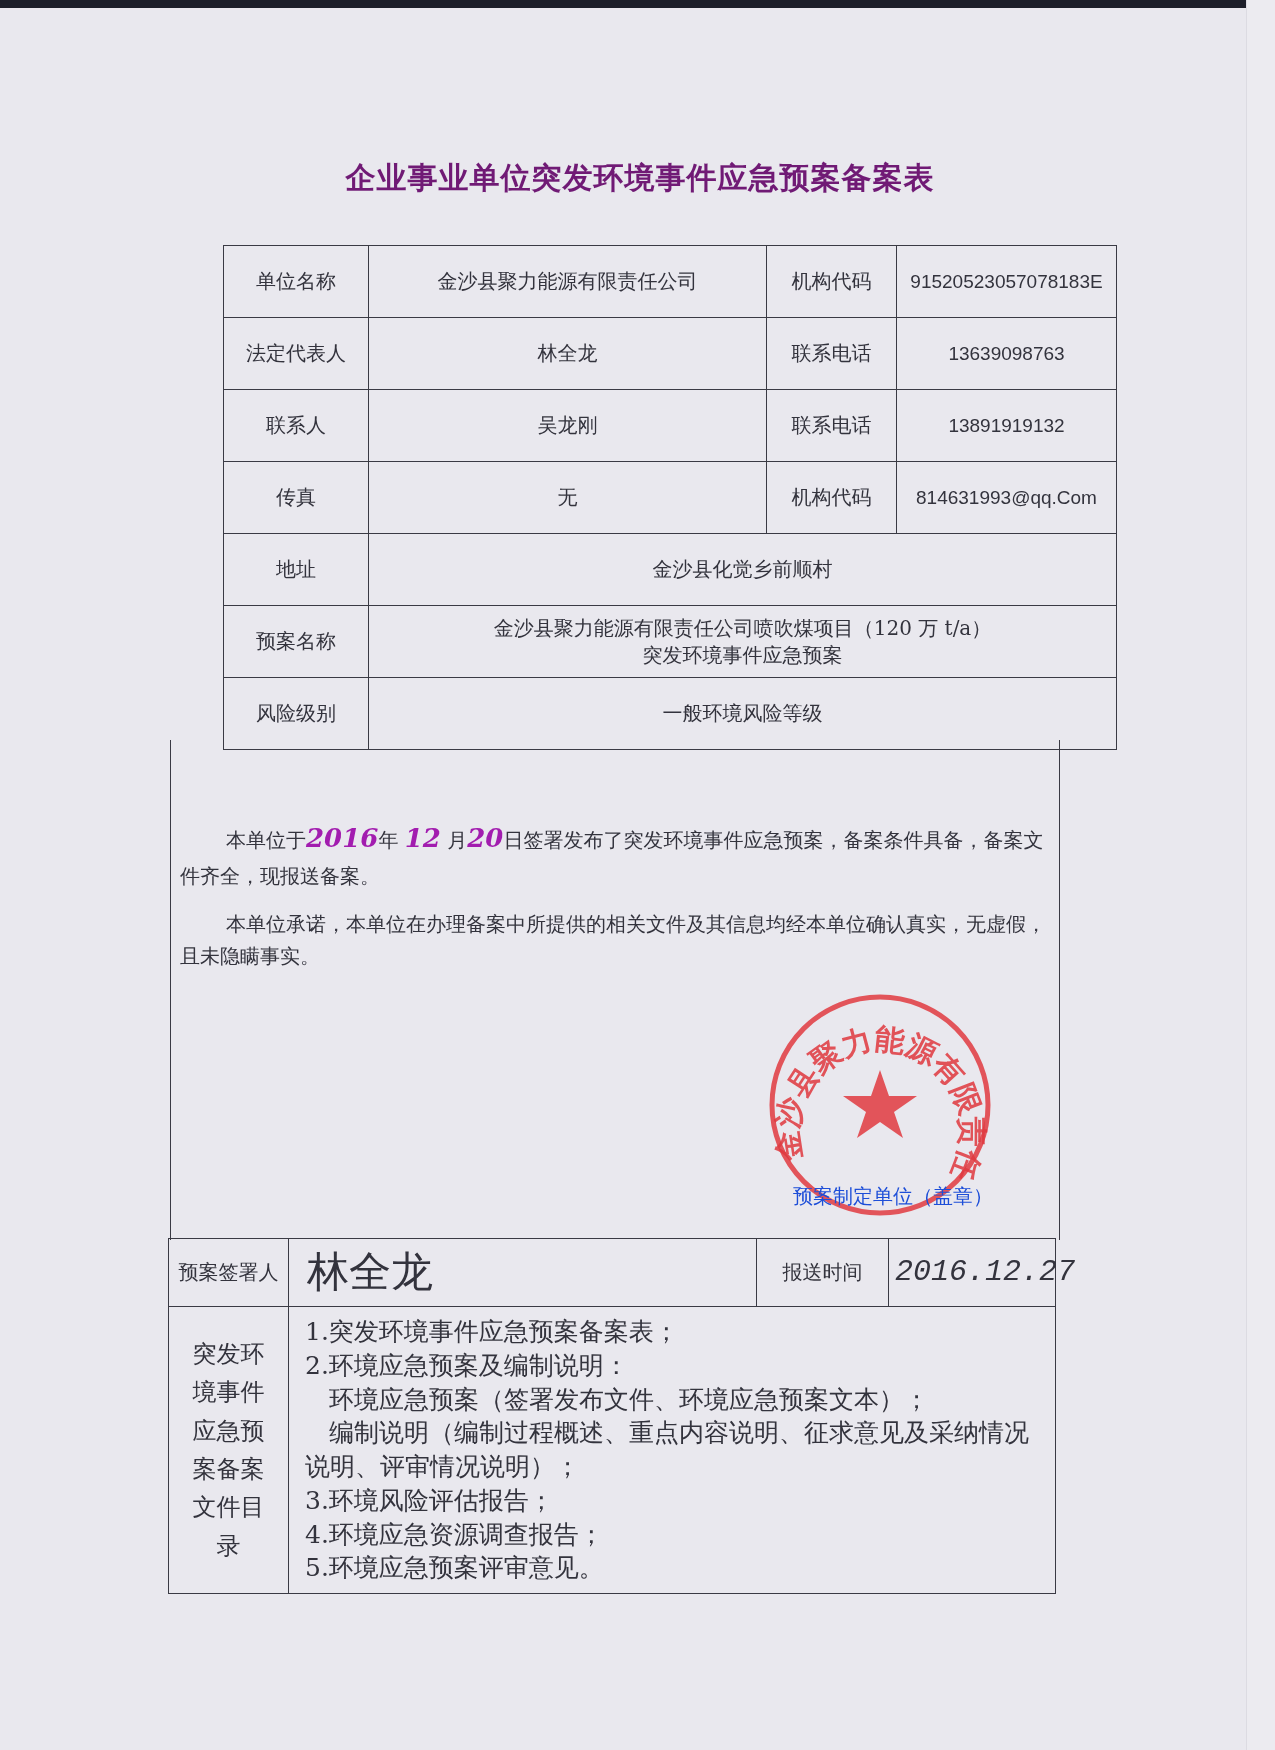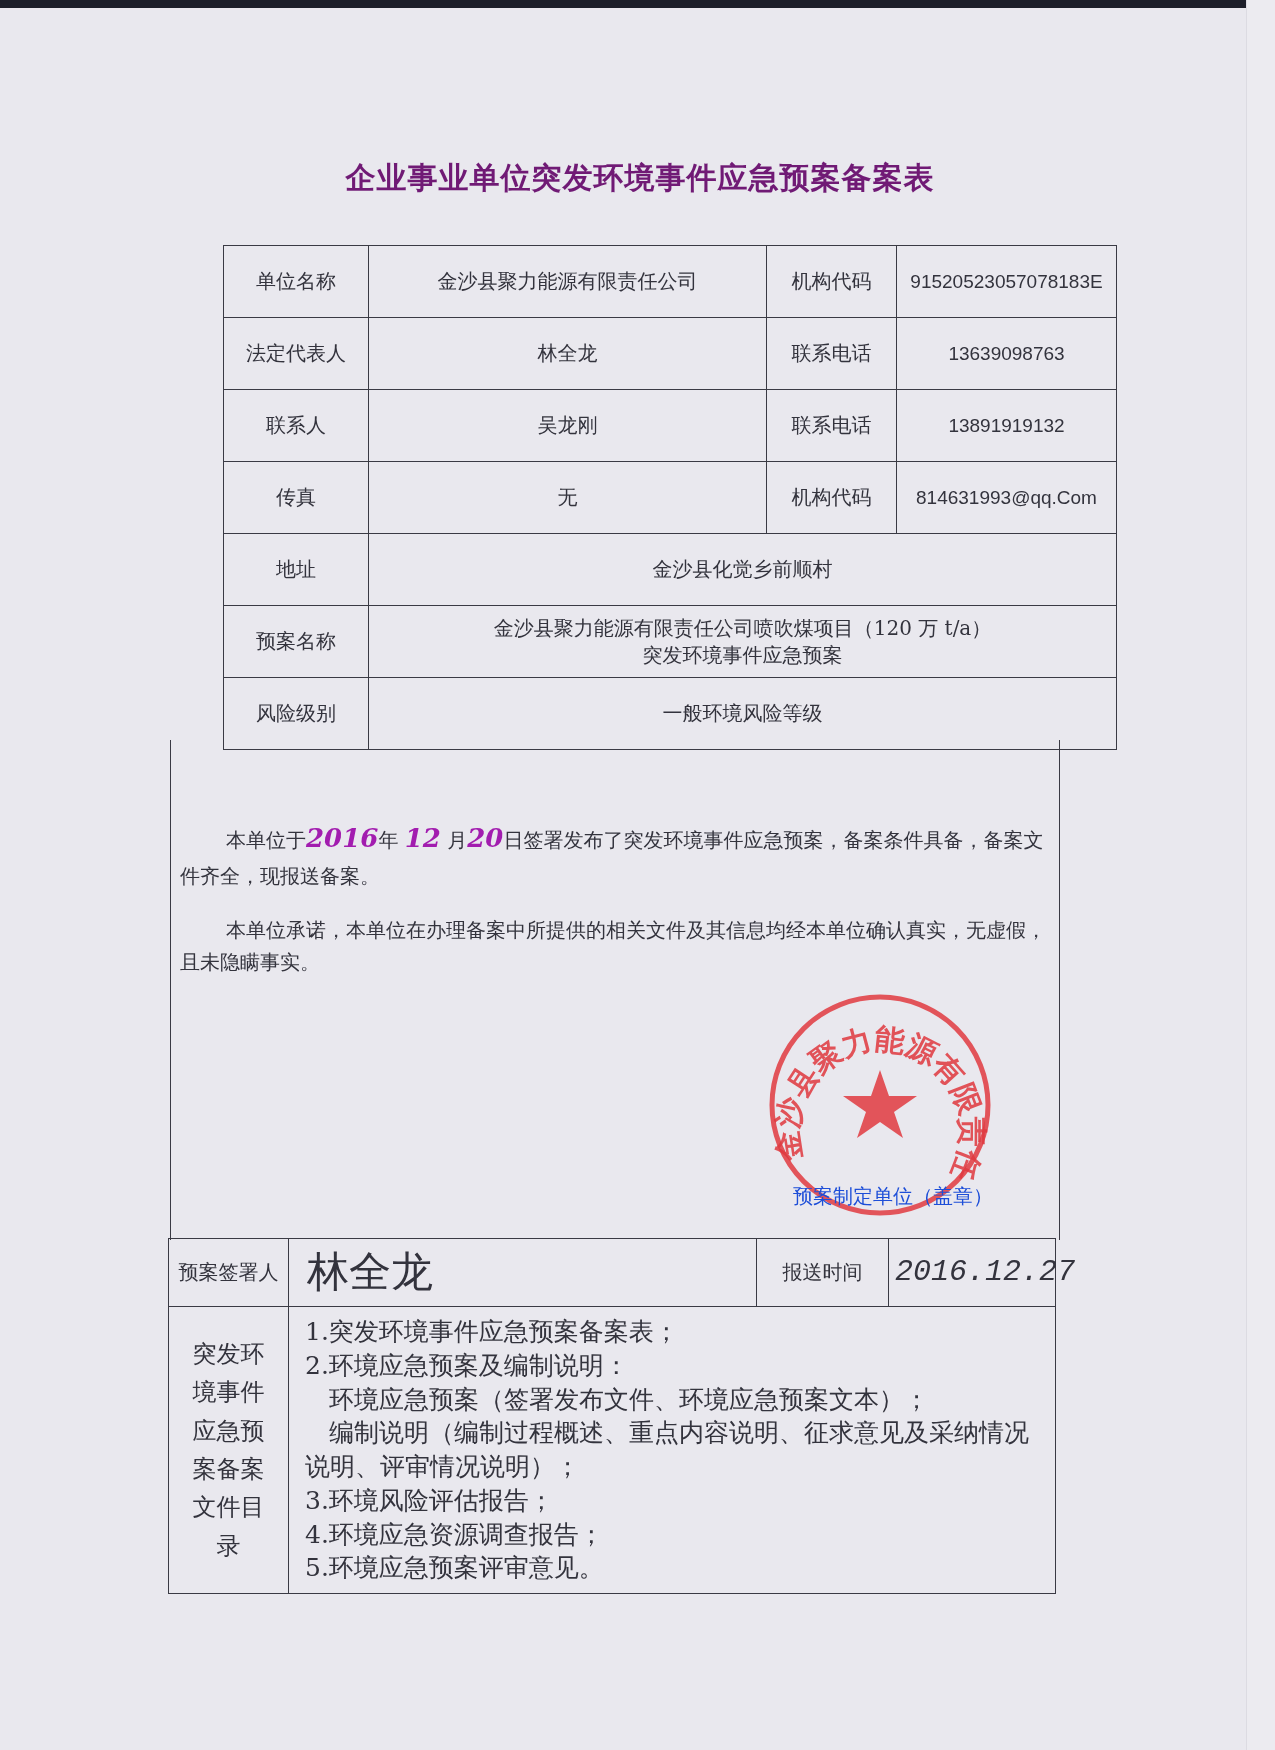--- a/index.html
+++ b/index.html
@@ -94,21 +94,21 @@
     <td colspan="3">一般环境风险等级</td>
   </tr>
 </tbody>
   </table>
 
 <div class="stmt" style="top:818px;">
   <span>本单位于</span><span class="hand">2016</span><span>年</span>
   <span class="hand">12</span>
   <span>月</span><span class="hand">20</span><span>日签署发布了突发环境事件应急预案，备案条件具备，备案文件齐全，现报送备案。</span>
 </div>
-<div class="stmt" style="top:908px;margin-top:6px;">本单位承诺，本单位在办理备案中所提供的相关文件及其信息均经本单位确认真实，无虚假， 且未隐瞒事实。</div>
+<div class="stmt" style="top:908px;">本单位承诺，本单位在办理备案中所提供的相关文件及其信息均经本单位确认真实，无虚假， 且未隐瞒事实。</div>
 
 <svg class="seal" viewBox="0 0 230 230">
   <defs>
     <path id="sealArc" d="M 40 175 A 82 82 0 1 1 190 175"></path>
   </defs>
   <circle cx="115" cy="115" r="108" fill="none" stroke="#e0393f" stroke-width="5" opacity="0.85"></circle>
   <text font-size="30" fill="#e0393f" opacity="0.85" font-family="DejaVu Serif, serif" font-weight="bold">
     <textPath href="#sealArc" startOffset="2%">金沙县聚力能源有限责任公司</textPath>
   </text>
   <polygon points="115,80 124,106 152,106 129,122 138,148 115,132 92,148 101,122 78,106 106,106" fill="#e0393f" opacity="0.85"></polygon>

